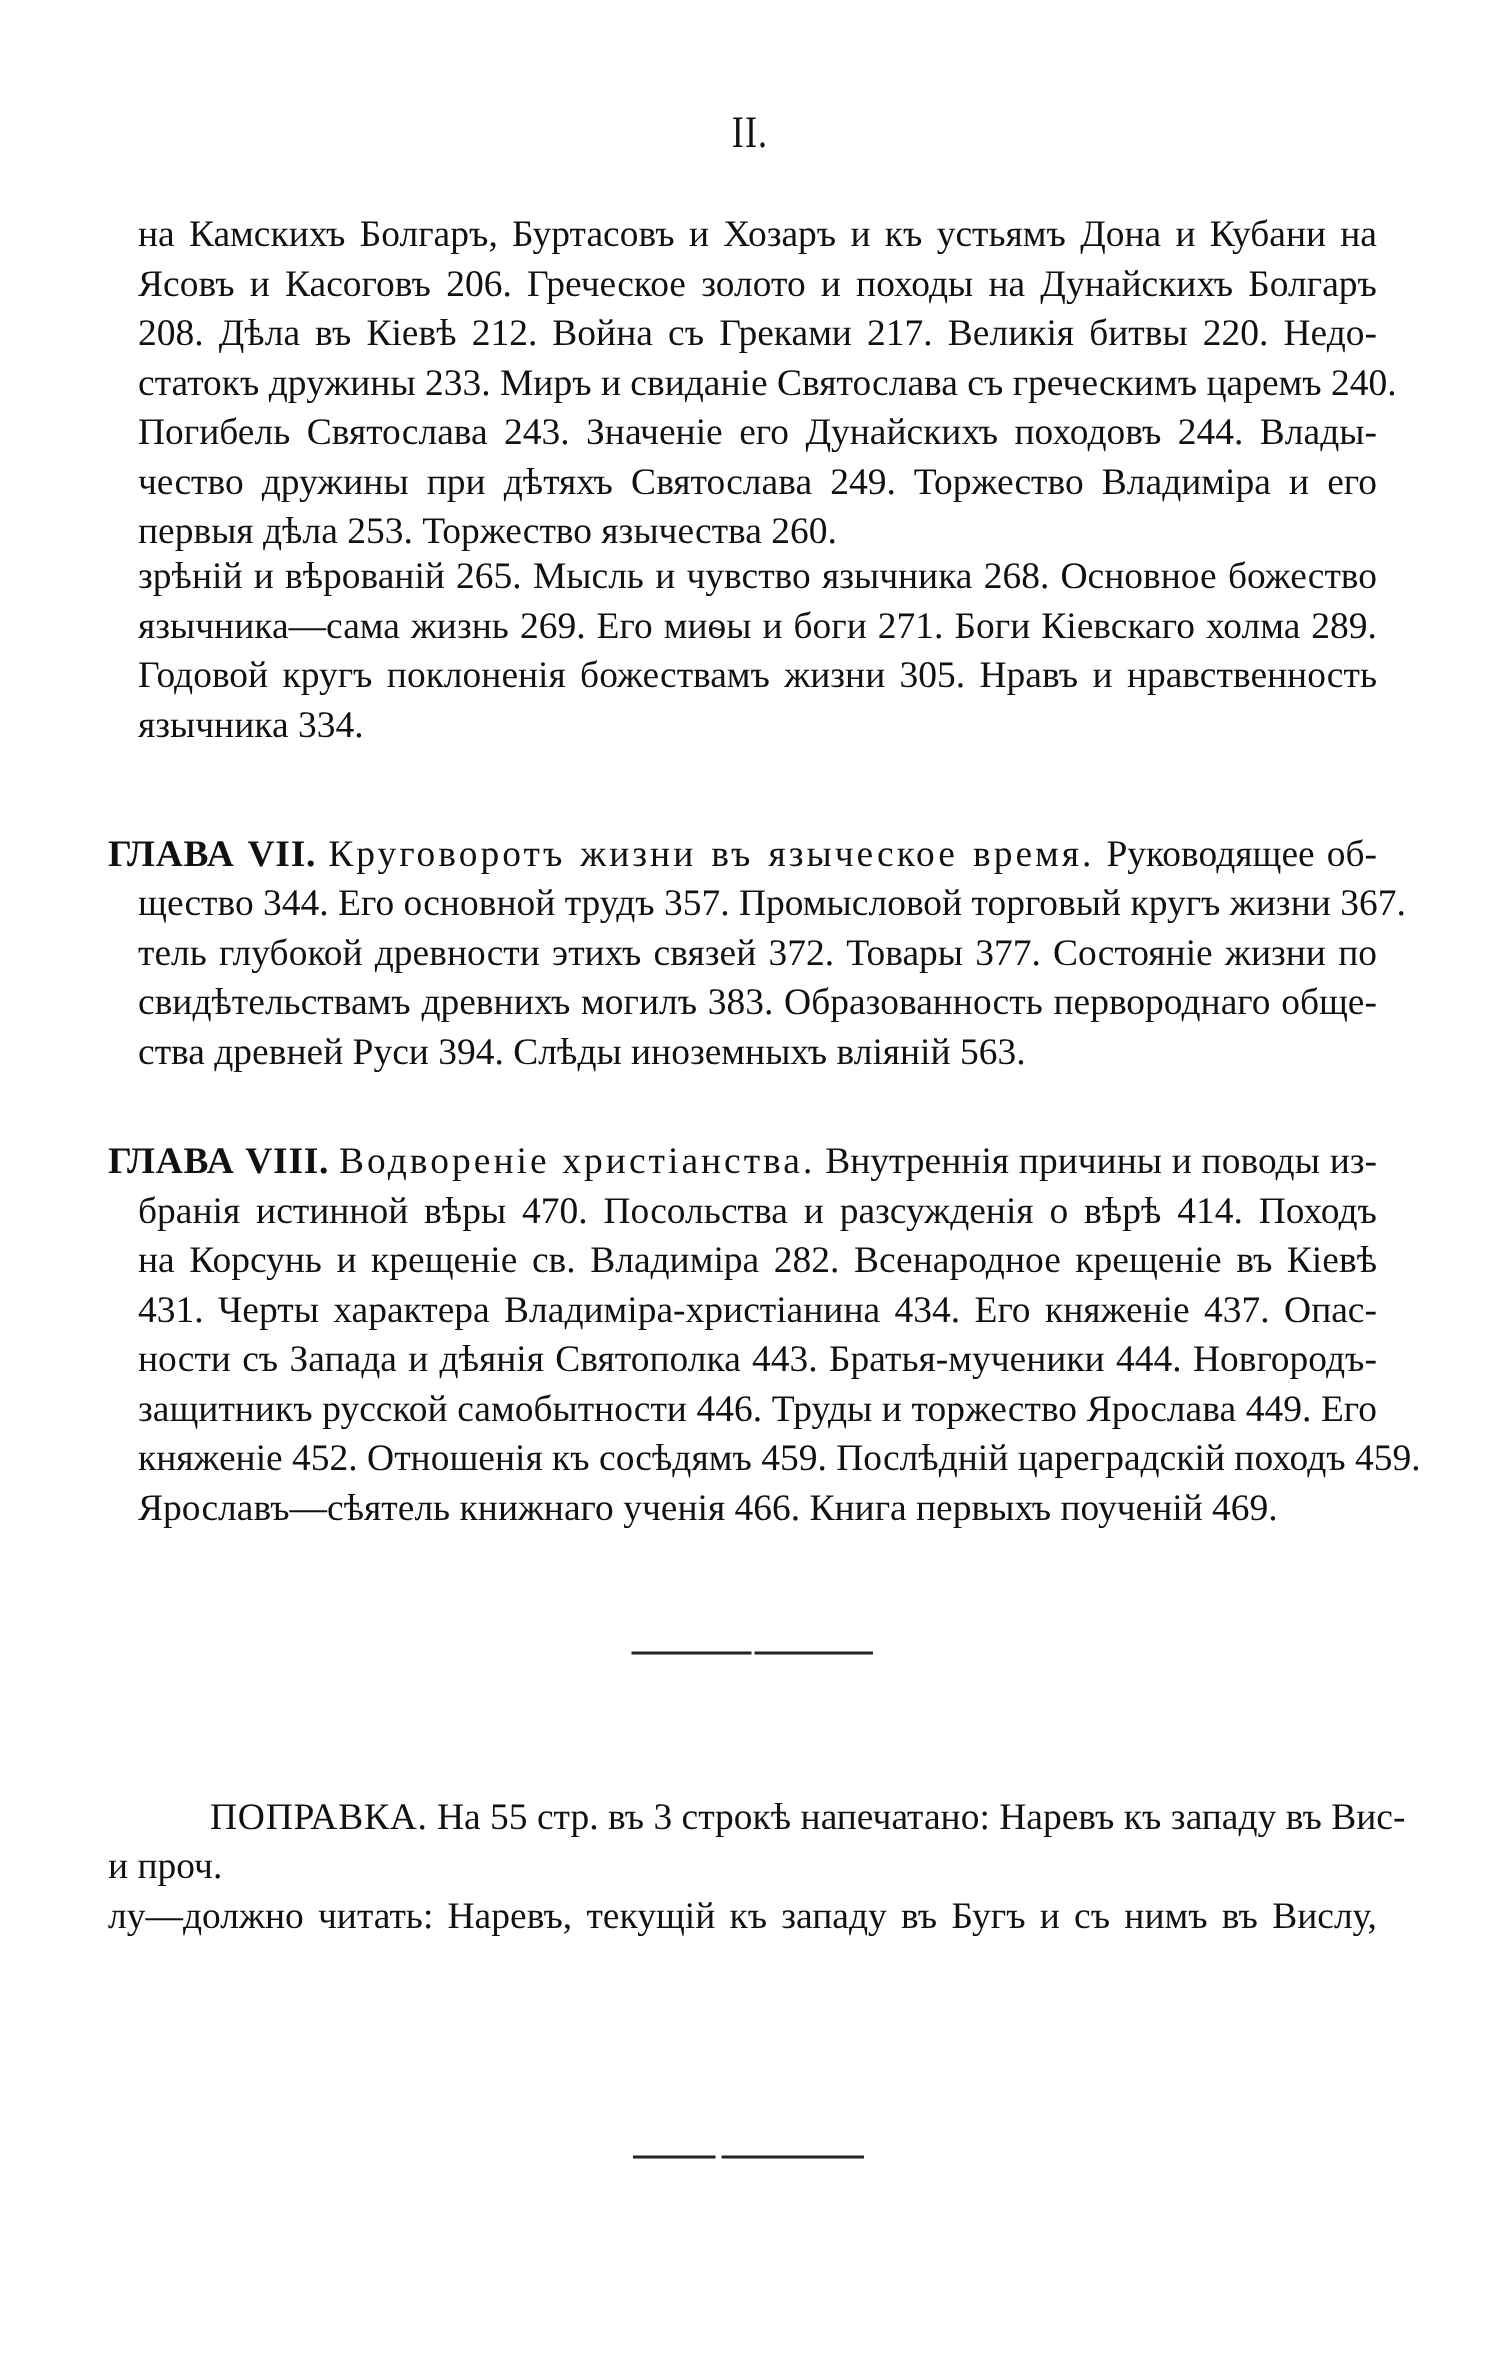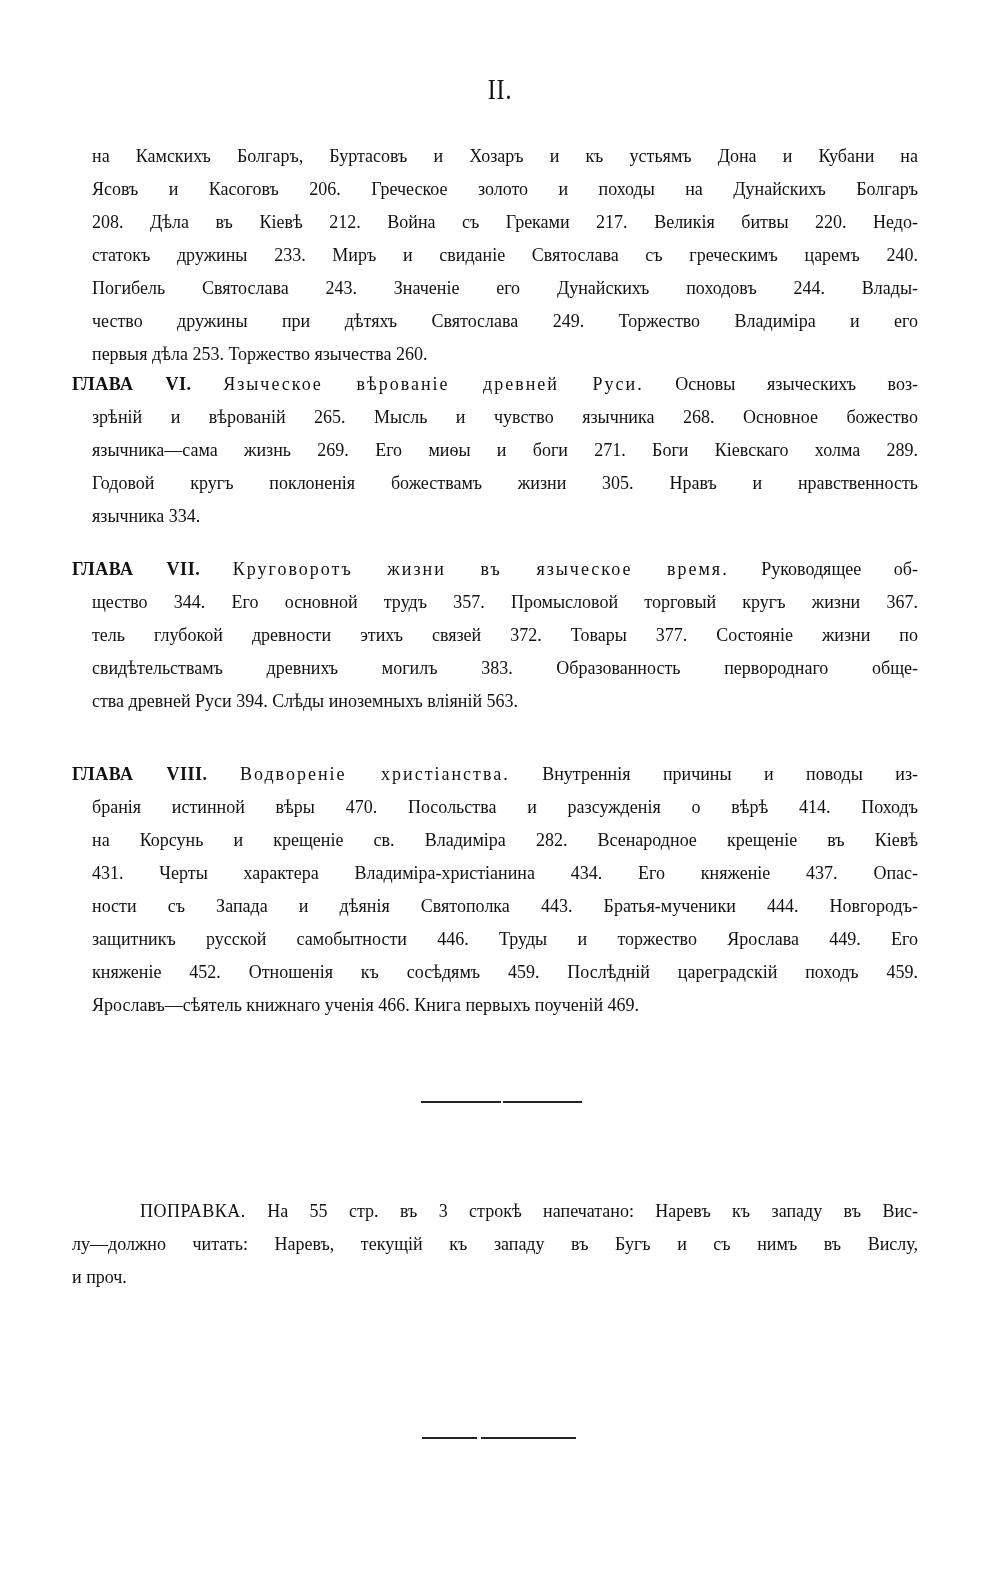--- a/index.html
+++ b/index.html
@@ -1,20 +1,20 @@
 <!DOCTYPE html>
 <html><head>
 <meta charset="utf-8">
 <style>
   html, body { margin: 0; padding: 0; background: #ffffff; }
   body { width: 1000px; height: 1574px; position: relative; overflow: hidden;
          font-family: "Liberation Serif", "DejaVu Serif", serif; color: #111; }
   .page-number { position: absolute; top: 72px; left: 0; width: 1000px; text-align: center;
                  font-size: 30px; letter-spacing: 1px; transform: scaleX(0.8); }
-  .para { position: absolute; left: 92px; width: 826px; font-size: 18px; line-height: 33px;
+  .para { position: absolute; left: 92px; width: 826px; font-size: 25px; line-height: 33px;
           text-align: justify; text-align-last: left; }
   .para .line { display: block; white-space: nowrap; text-align: justify; text-align-last: justify; }
   .para .line.last { text-align-last: left; }
   .chapter-label { font-weight: bold; letter-spacing: 0.5px; }
   .chapter-title { letter-spacing: 2px; }
   .indent-first { margin-left: -20px; }
   .rule { position: absolute; height: 2px; background: #222; }
   #p1 { top: 140px; }
   #p2 { top: 368px; }
   #p3 { top: 553px; }
@@ -34,25 +34,20 @@
   <span class="line">на Камскихъ Болгаръ, Буртасовъ и Хозаръ и къ устьямъ Дона и Кубани на</span>
   <span class="line">Ясовъ и Касоговъ 206. Греческое золото и походы на Дунайскихъ Болгаръ</span>
   <span class="line">208. Дѣла въ Кіевѣ 212. Война съ Греками 217. Великія битвы 220. Недо-</span>
   <span class="line">статокъ дружины 233. Миръ и свиданіе Святослава съ греческимъ царемъ 240.</span>
   <span class="line">Погибель Святослава 243. Значеніе его Дунайскихъ походовъ 244. Влады-</span>
   <span class="line">чество дружины при дѣтяхъ Святослава 249. Торжество Владиміра и его</span>
   <span class="line last">первыя дѣла 253. Торжество язычества 260.</span>
 </div>
 
 <div class="para" id="p2">
-  <span class="line indent-first">
-    <span class="chapter-label">ГЛАВА VI.</span>
-    <span class="chapter-title">Языческое вѣрованіе древней Руси.</span>
-    <span>Основы языческихъ воз-</span>
-  </span>
   <span class="line">зрѣній и вѣрованій 265. Мысль и чувство язычника 268. Основное божество</span>
   <span class="line">язычника—сама жизнь 269. Его миѳы и боги 271. Боги Кіевскаго холма 289.</span>
   <span class="line">Годовой кругъ поклоненія божествамъ жизни 305. Нравъ и нравственность</span>
   <span class="line last">язычника 334.</span>
 </div>
 
 <div class="para" id="p3">
   <span class="line indent-first">
     <span class="chapter-label">ГЛАВА VII.</span>
     <span class="chapter-title">Круговоротъ жизни въ языческое время.</span>
@@ -80,18 +75,18 @@
 </div>
 
 <div class="rule" id="rule1"></div>
 <div class="rule" id="rule1b"></div>
 
 <div class="para" id="correction">
   <span class="line" style="padding-left:0;margin-left:48px;">
     <span class="chapter-label" style="font-weight:normal;">ПОПРАВКА.</span>
     <span>На 55 стр. въ 3 строкѣ напечатано: Наревъ къ западу въ Вис-</span>
   </span>
+  <span class="line last" style="margin-left:-20px;">и проч.</span>
   <span class="line" style="margin-left:-20px; width:846px;">лу—должно читать: Наревъ, текущій къ западу въ Бугъ и съ нимъ въ Вислу,</span>
-  <span class="line last" style="margin-left:-20px;">и проч.</span>
 </div>
 
 <div class="rule" id="rule2"></div>
 <div class="rule" id="rule2b"></div>
 
 </body></html>

